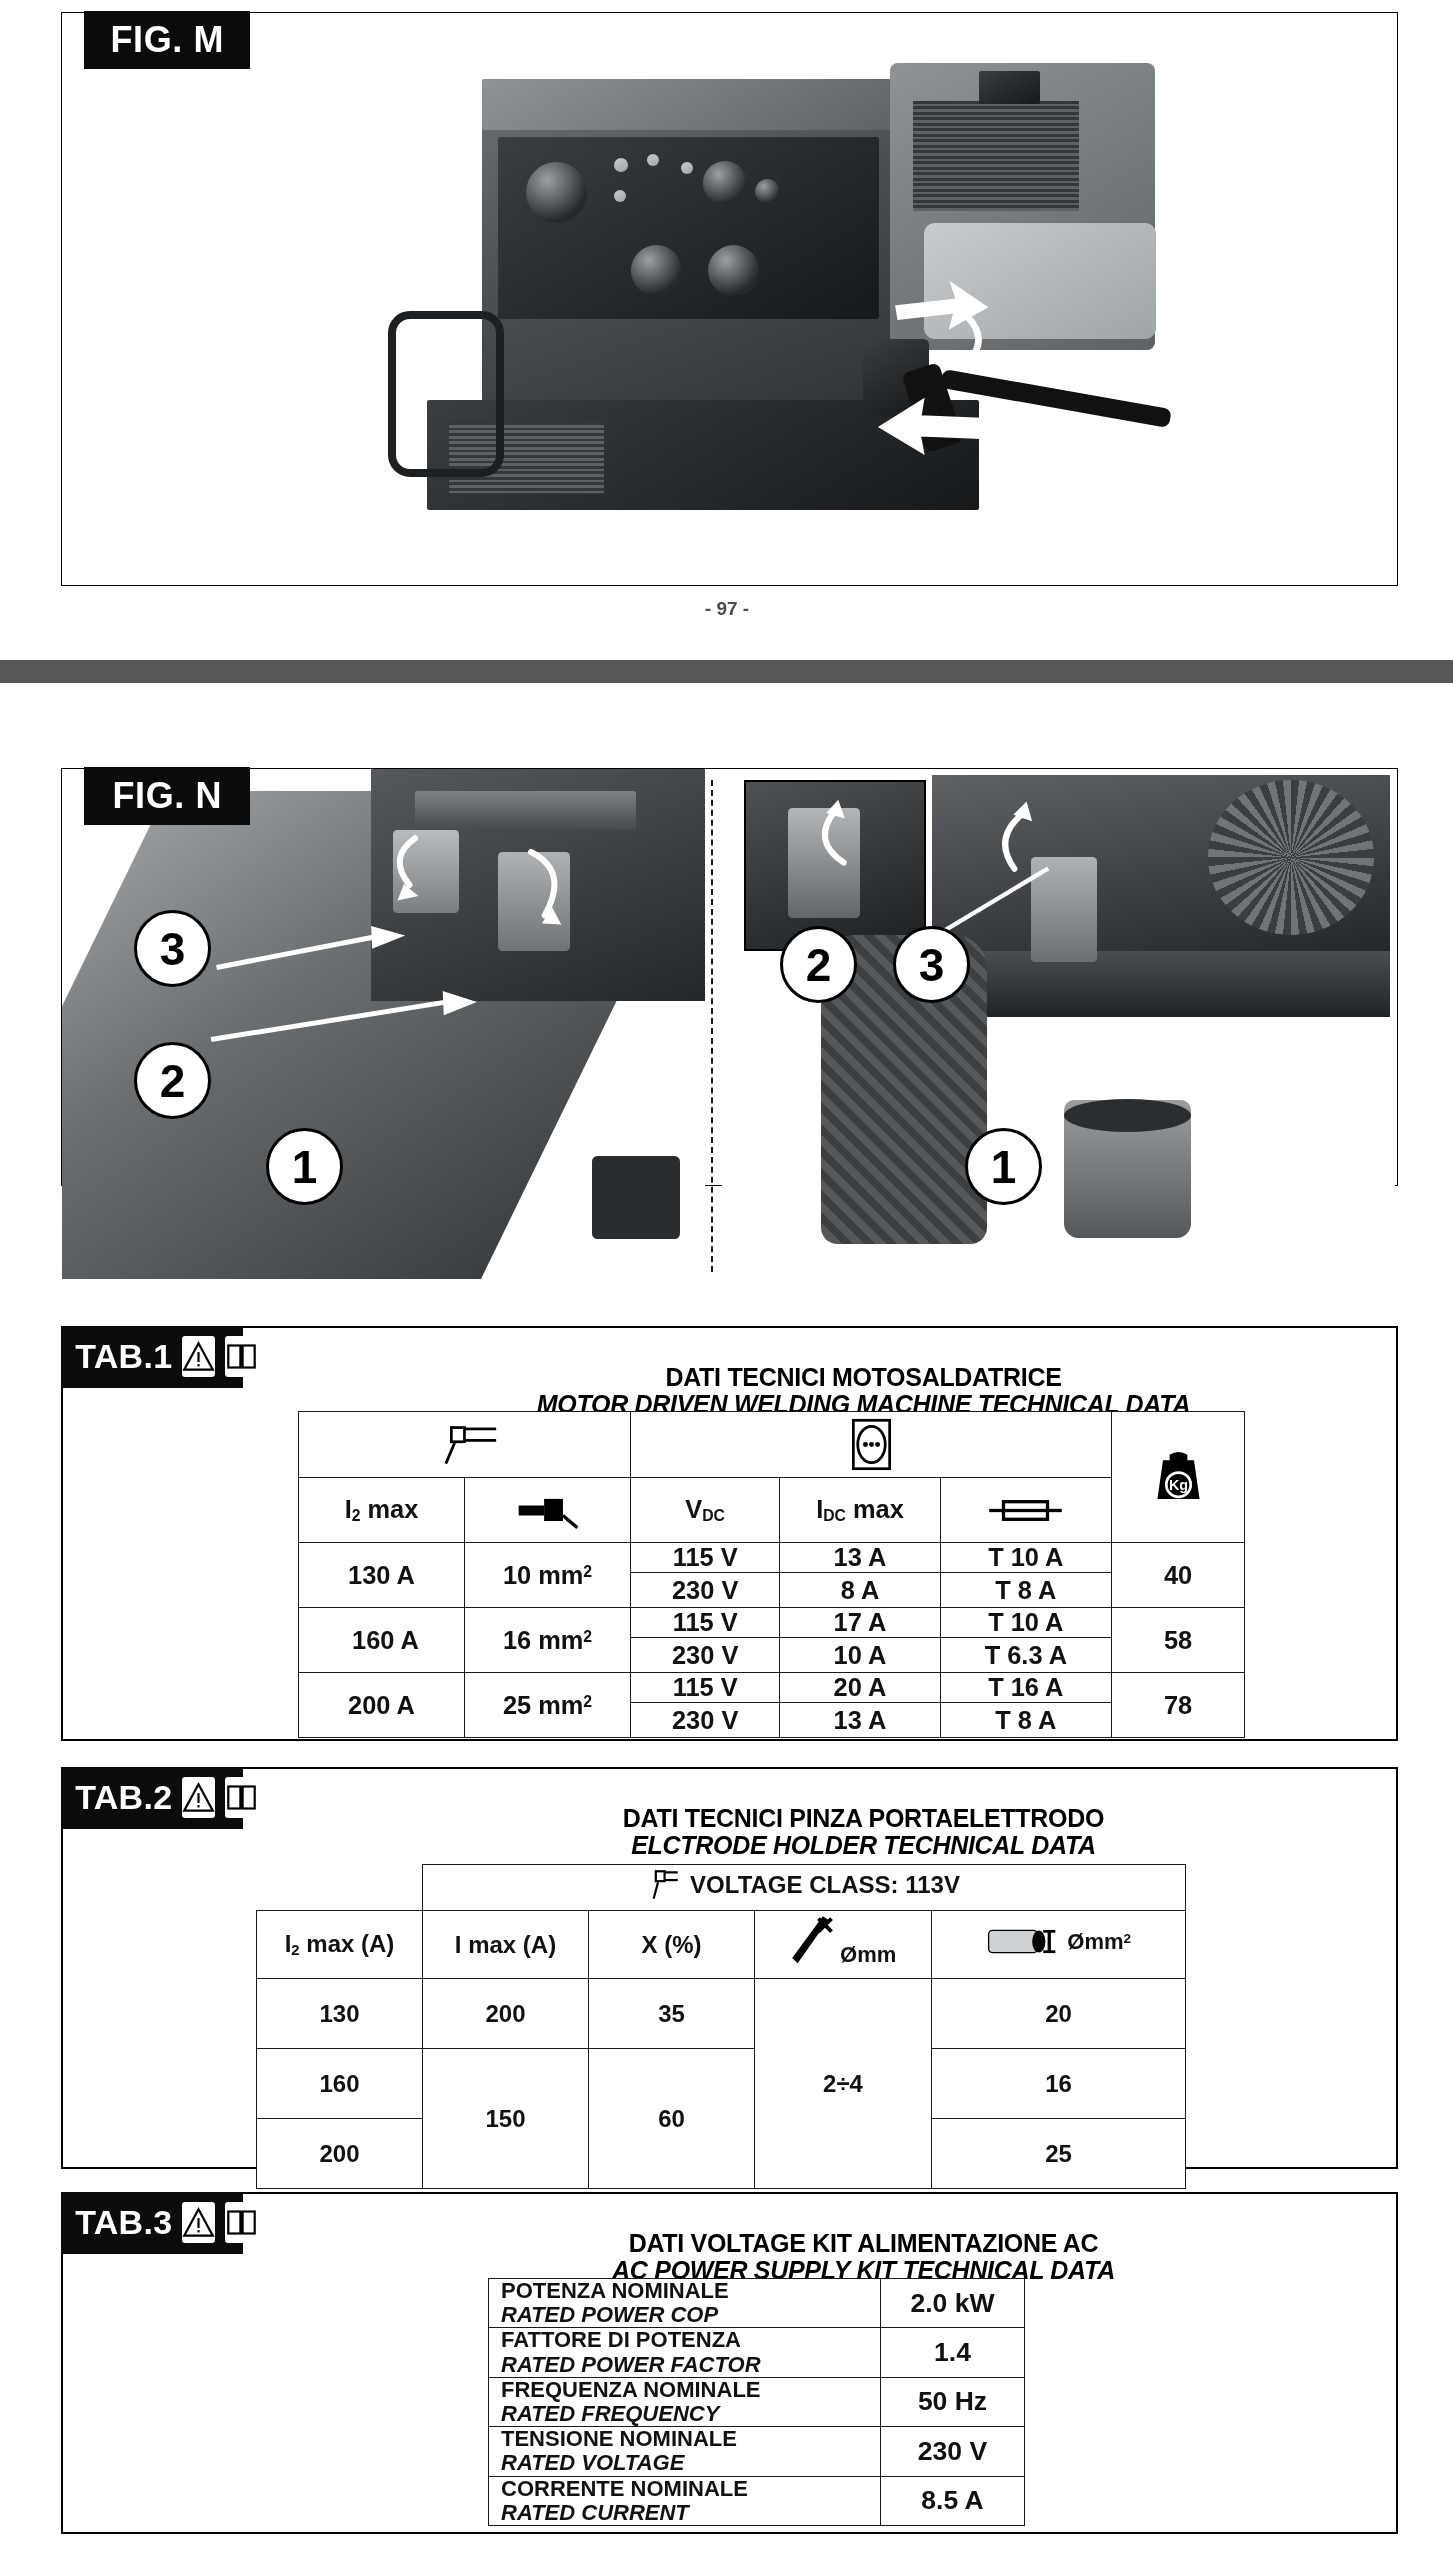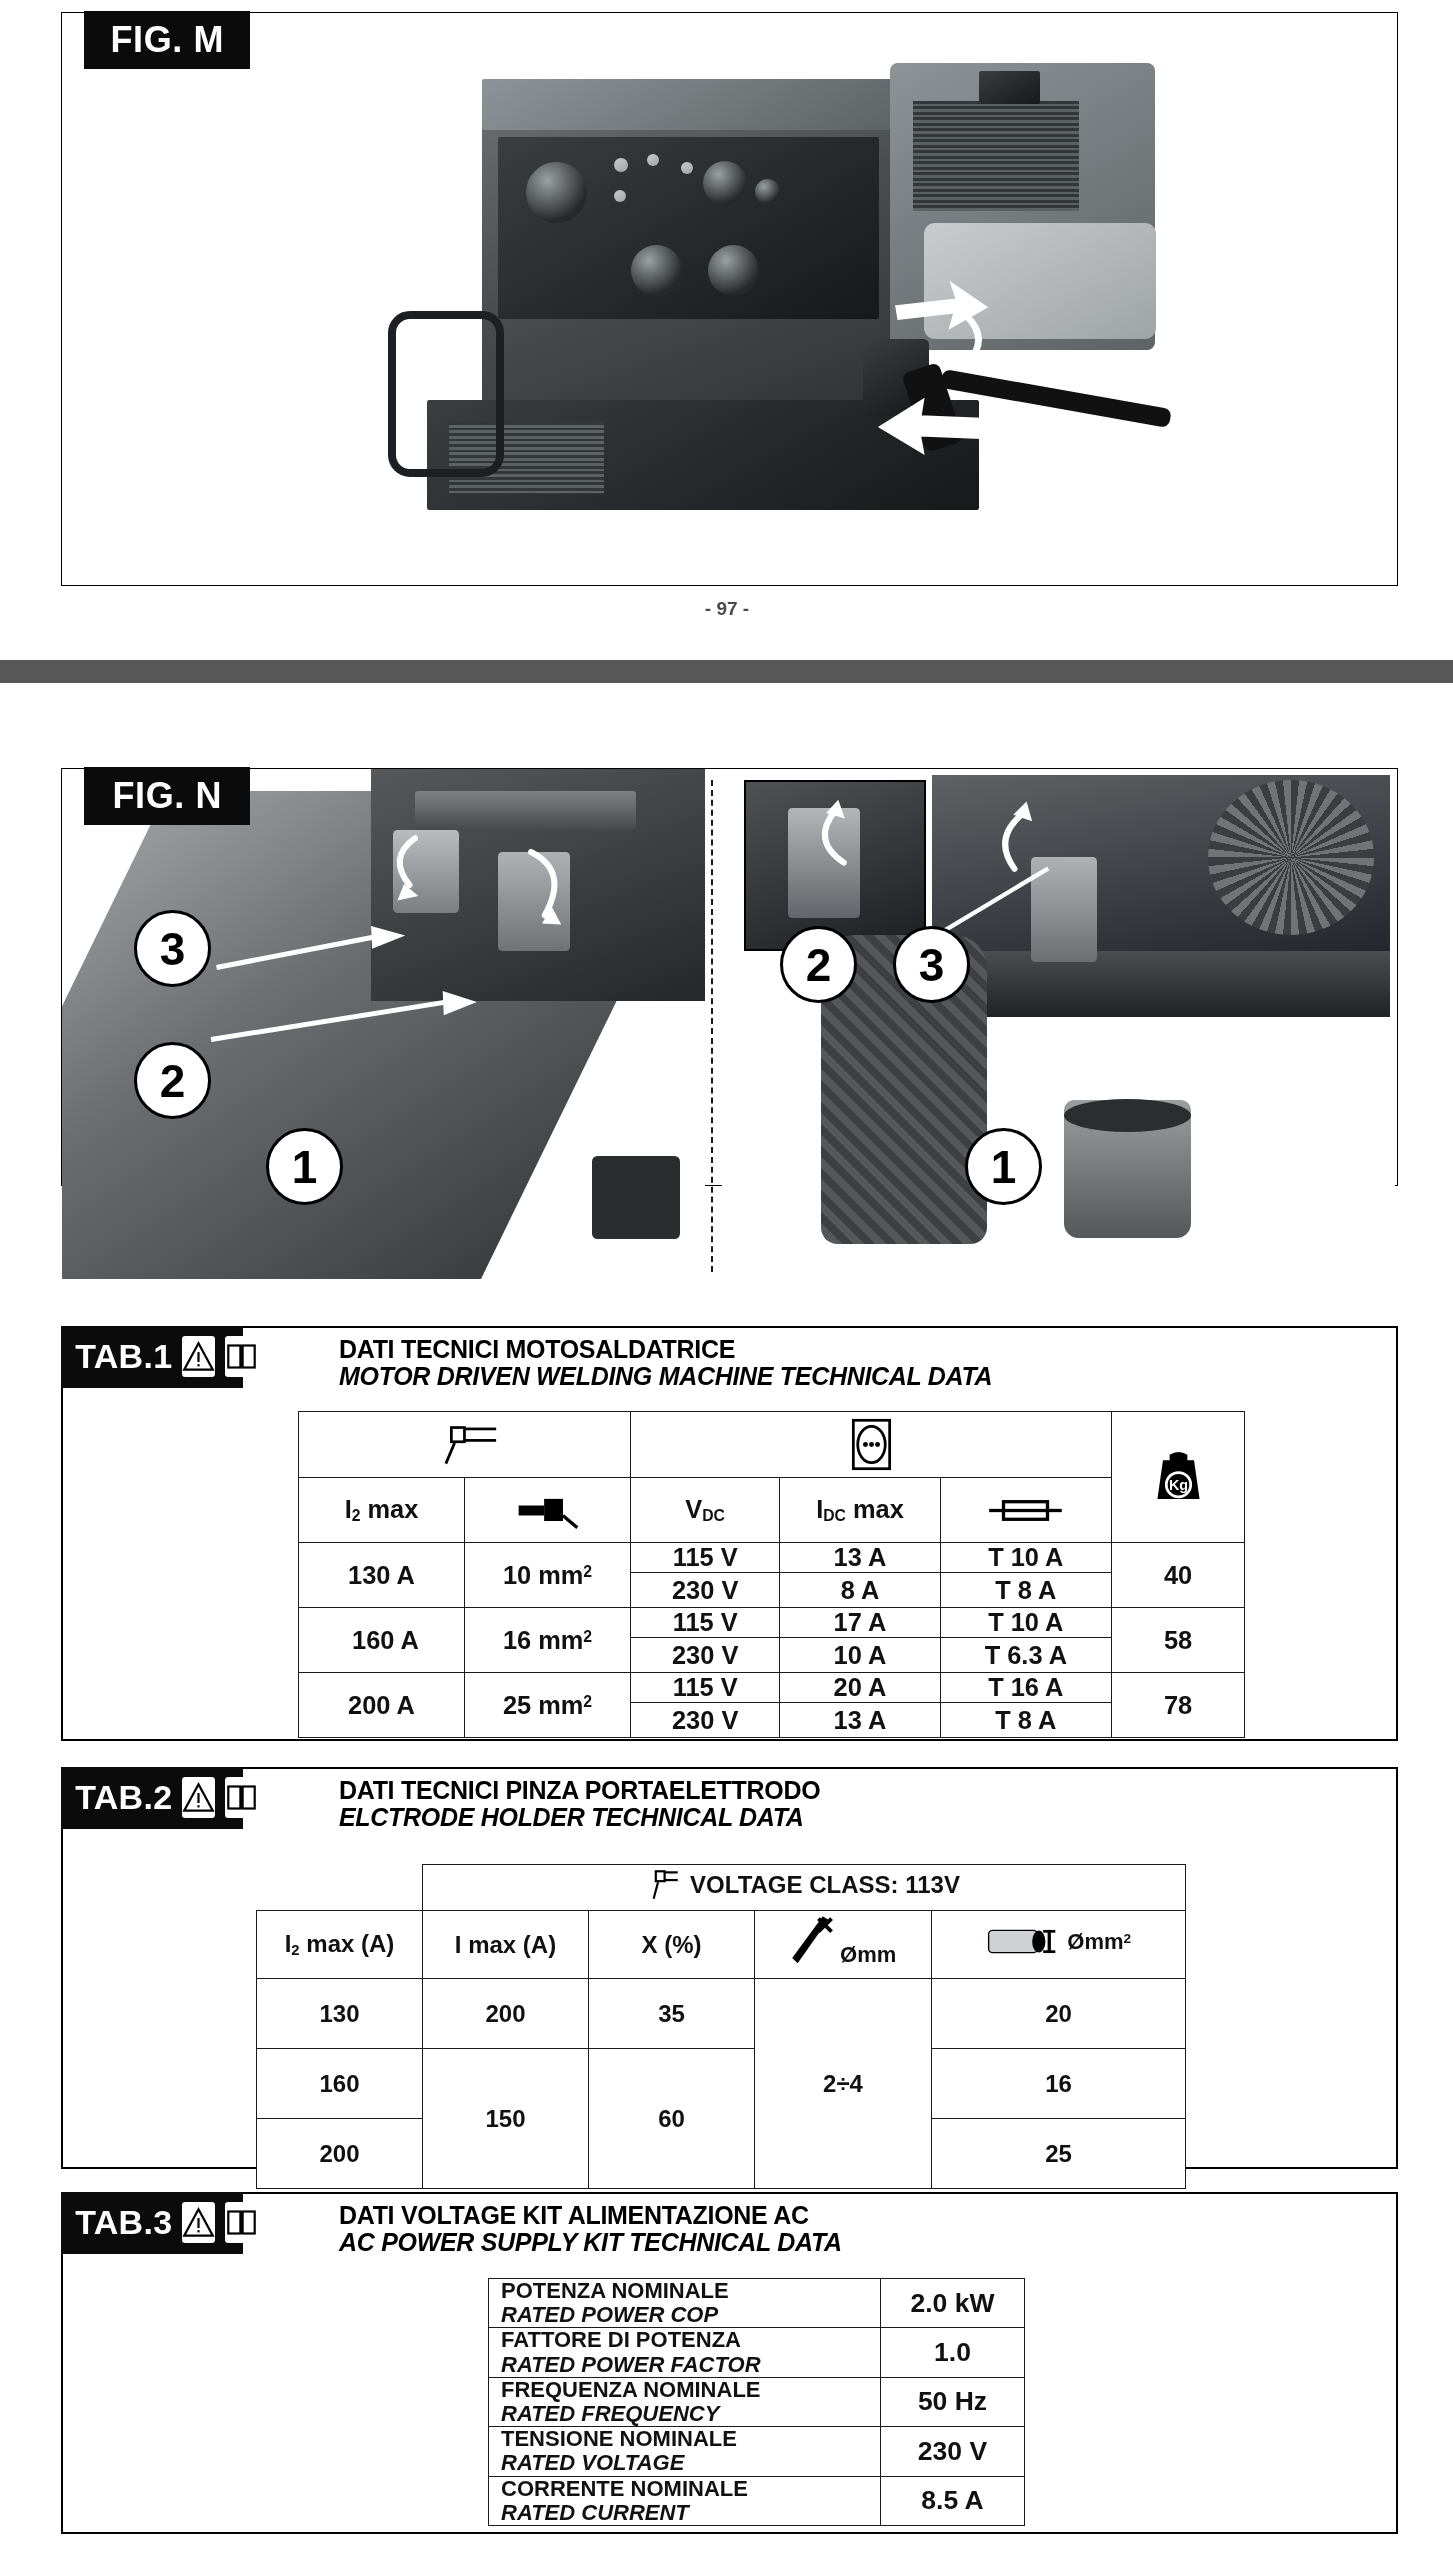--- a/index.html
+++ b/index.html
@@ -112,21 +112,23 @@
     letter-spacing:0.3px;
   }
   .icon-box {
     width:41px; height:41px;
     background:#fff;
     border-radius:3.3px;
     display:flex; align-items:center; justify-content:center;
   }
   .tab-title {
     position:absolute;
+    text-align:center;
     line-height:1.08;
+    margin-top:28px;
   }
   .tt-it { font-weight:bold; font-size:25px; letter-spacing:-0.3px; white-space:nowrap;}
   .tt-en { font-weight:bold; font-style:italic; font-size:25px; letter-spacing:-0.3px; white-space:nowrap;}
 
   table.grid {
     position:absolute;
     border-collapse:collapse;
     background:#fff;
   }
   table.grid td, table.grid th {
@@ -536,21 +538,21 @@
         <span class="it">POTENZA NOMINALE</span>
         <span class="en">RATED POWER COP</span>
       </td>
       <td class="val" style="width:144px;">2.0 kW</td>
     </tr>
     <tr>
       <td class="lbl" style="height:47px;">
         <span class="it">FATTORE DI POTENZA</span>
         <span class="en">RATED POWER FACTOR</span>
       </td>
-      <td class="val">1.0</td>
+      <td class="val">1.4</td>
     </tr>
     <tr>
       <td class="lbl" style="height:47px;">
         <span class="it">FREQUENZA NOMINALE</span>
         <span class="en">RATED FREQUENCY</span>
       </td>
       <td class="val">50 Hz</td>
     </tr>
     <tr>
       <td class="lbl" style="height:47px;">

